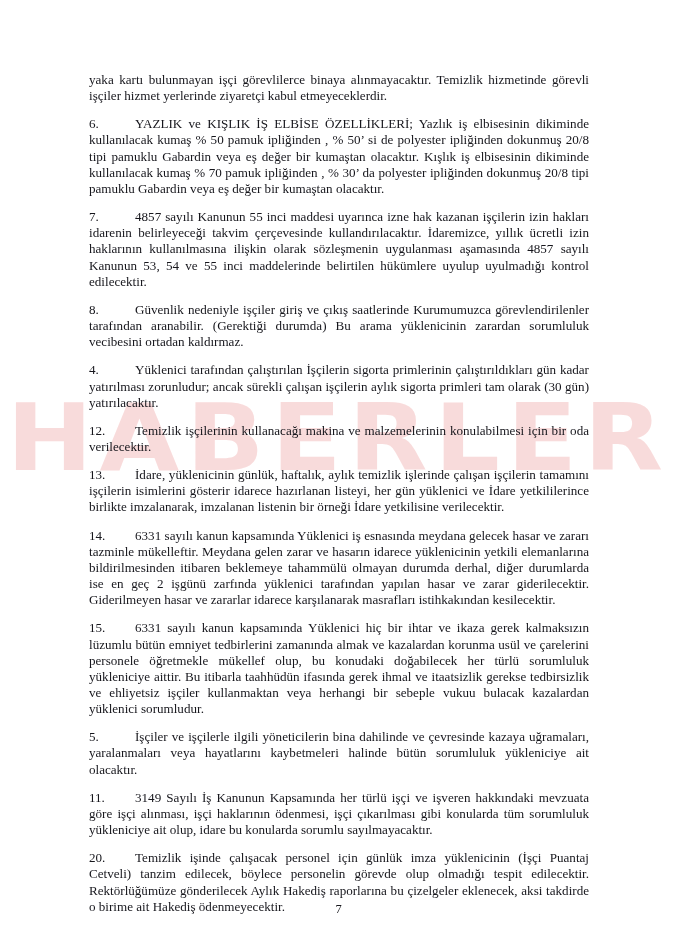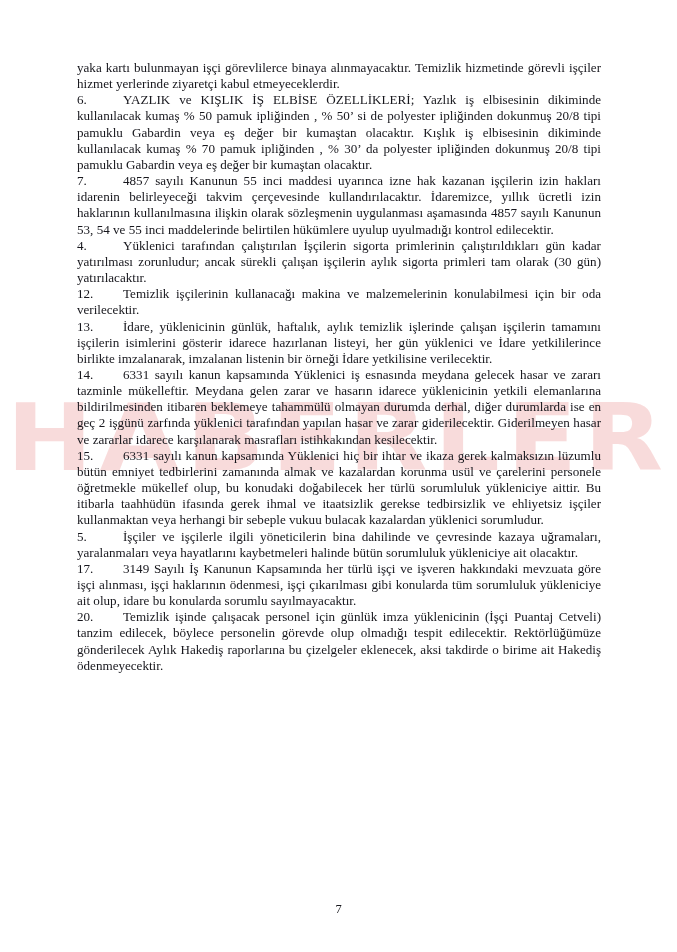--- a/index.html
+++ b/index.html
@@ -57,21 +57,21 @@
     width: 524px;
     z-index: 2;
     font-size: 13.1px;
     line-height: 16.15px;
     text-align: justify;
     text-justify: inter-word;
     -webkit-font-smoothing: antialiased;
   }
 
   .para {
-    margin: 0;
+    margin: 12px;
     text-align: justify;
     text-indent: 0;
   }
 
   
   .clause-num {
     display: inline-block;
     width: 46px;
   }
 
@@ -100,27 +100,28 @@
     <span class="watermark-text">HABERLER</span>
   </div>
 
   <div class="content">
 
     <p class="para">yaka kartı bulunmayan işçi görevlilerce binaya alınmayacaktır. Temizlik hizmetinde görevli işçiler hizmet yerlerinde ziyaretçi kabul etmeyeceklerdir.</p>
 
     <div id="clause-list">
         <p class="para"><span class="clause-num">6.</span><span class="bold">YAZLIK ve KIŞLIK İŞ ELBİSE  ÖZELLİKLERİ</span><span>; Yazlık iş elbisesinin dikiminde kullanılacak kumaş % 50 pamuk ipliğinden , % 50’ si de polyester ipliğinden dokunmuş 20/8 tipi pamuklu Gabardin veya eş değer  bir kumaştan olacaktır. Kışlık iş elbisesinin dikiminde kullanılacak kumaş % 70 pamuk ipliğinden , % 30’ da polyester ipliğinden dokunmuş 20/8 tipi pamuklu Gabardin veya eş değer  bir kumaştan olacaktır.</span></p>
         <p class="para"><span class="clause-num">7.</span><span>4857 sayılı Kanunun 55 inci maddesi uyarınca izne hak kazanan işçilerin izin hakları idarenin belirleyeceği takvim çerçevesinde kullandırılacaktır. İdaremizce, yıllık ücretli izin haklarının kullanılmasına ilişkin olarak sözleşmenin uygulanması aşamasında 4857 sayılı Kanunun 53, 54 ve 55 inci maddelerinde belirtilen hükümlere uyulup uyulmadığı kontrol edilecektir.</span></p>
+        <p class="para"><span class="clause-num">8.</span><span>Güvenlik nedeniyle işçiler giriş ve çıkış saatlerinde Kurumumuzca görevlendirilenler tarafından aranabilir. (Gerektiği durumda) Bu arama yüklenicinin zarardan sorumluluk vecibesini ortadan kaldırmaz.</span></p>
         <p class="para"><span class="clause-num">4.</span><span>Yüklenici tarafından çalıştırılan İşçilerin sigorta primlerinin çalıştırıldıkları gün kadar yatırılması zorunludur; ancak sürekli çalışan işçilerin aylık sigorta primleri tam olarak (30 gün) yatırılacaktır.</span></p>
         <p class="para"><span class="clause-num">12.</span><span>Temizlik işçilerinin kullanacağı makina ve malzemelerinin konulabilmesi için bir oda verilecektir.</span></p>
         <p class="para"><span class="clause-num">13.</span><span>İdare, yüklenicinin günlük, haftalık, aylık temizlik işlerinde çalışan işçilerin tamamını işçilerin isimlerini gösterir idarece hazırlanan listeyi, her gün yüklenici ve İdare yetkililerince birlikte imzalanarak, imzalanan listenin bir örneği İdare yetkilisine verilecektir.</span></p>
         <p class="para"><span class="clause-num">14.</span><span>6331 sayılı kanun kapsamında Yüklenici iş esnasında meydana gelecek hasar ve zararı tazminle mükelleftir. Meydana gelen zarar ve hasarın idarece yüklenicinin yetkili elemanlarına bildirilmesinden itibaren beklemeye tahammülü olmayan durumda derhal, diğer durumlarda ise en geç 2 işgünü zarfında yüklenici tarafından yapılan hasar ve zarar giderilecektir. Giderilmeyen hasar ve zararlar idarece karşılanarak masrafları istihkakından kesilecektir.</span></p>
         <p class="para"><span class="clause-num">15.</span><span>6331 sayılı kanun kapsamında Yüklenici hiç bir ihtar ve ikaza gerek kalmaksızın lüzumlu bütün emniyet tedbirlerini zamanında almak ve kazalardan korunma usül ve çarelerini personele öğretmekle mükellef olup, bu konudaki doğabilecek her türlü sorumluluk yükleniciye aittir. Bu itibarla taahhüdün ifasında gerek ihmal ve itaatsizlik gerekse tedbirsizlik ve ehliyetsiz işçiler kullanmaktan veya herhangi bir sebeple vukuu bulacak kazalardan yüklenici sorumludur.</span></p>
         <p class="para"><span class="clause-num">5.</span><span>İşçiler ve işçilerle ilgili yöneticilerin bina dahilinde ve çevresinde kazaya uğramaları, yaralanmaları veya hayatlarını kaybetmeleri halinde bütün sorumluluk yükleniciye ait olacaktır.</span></p>
-        <p class="para"><span class="clause-num">17.</span><span>3149 Sayılı İş Kanunun Kapsamında  her türlü işçi ve işveren hakkındaki mevzuata göre işçi alınması, işçi haklarının ödenmesi, işçi çıkarılması gibi konularda tüm sorumluluk yükleniciye ait olup, idare bu konularda sorumlu sayılmayacaktır.</span></p>
+        <p class="para"><span class="clause-num">11.</span><span>3149 Sayılı İş Kanunun Kapsamında  her türlü işçi ve işveren hakkındaki mevzuata göre işçi alınması, işçi haklarının ödenmesi, işçi çıkarılması gibi konularda tüm sorumluluk yükleniciye ait olup, idare bu konularda sorumlu sayılmayacaktır.</span></p>
         <p class="para"><span class="clause-num">20.</span><span>Temizlik işinde çalışacak personel için günlük imza yüklenicinin (İşçi Puantaj Cetveli) tanzim edilecek, böylece personelin görevde olup olmadığı tespit edilecektir. Rektörlüğümüze gönderilecek Aylık Hakediş raporlarına bu çizelgeler eklenecek, aksi takdirde o birime ait Hakediş ödenmeyecektir.</span></p>
       </div>
 
   </div>
 
   <div class="page-number">7</div>
 
 </div>
 
 </body></html>

